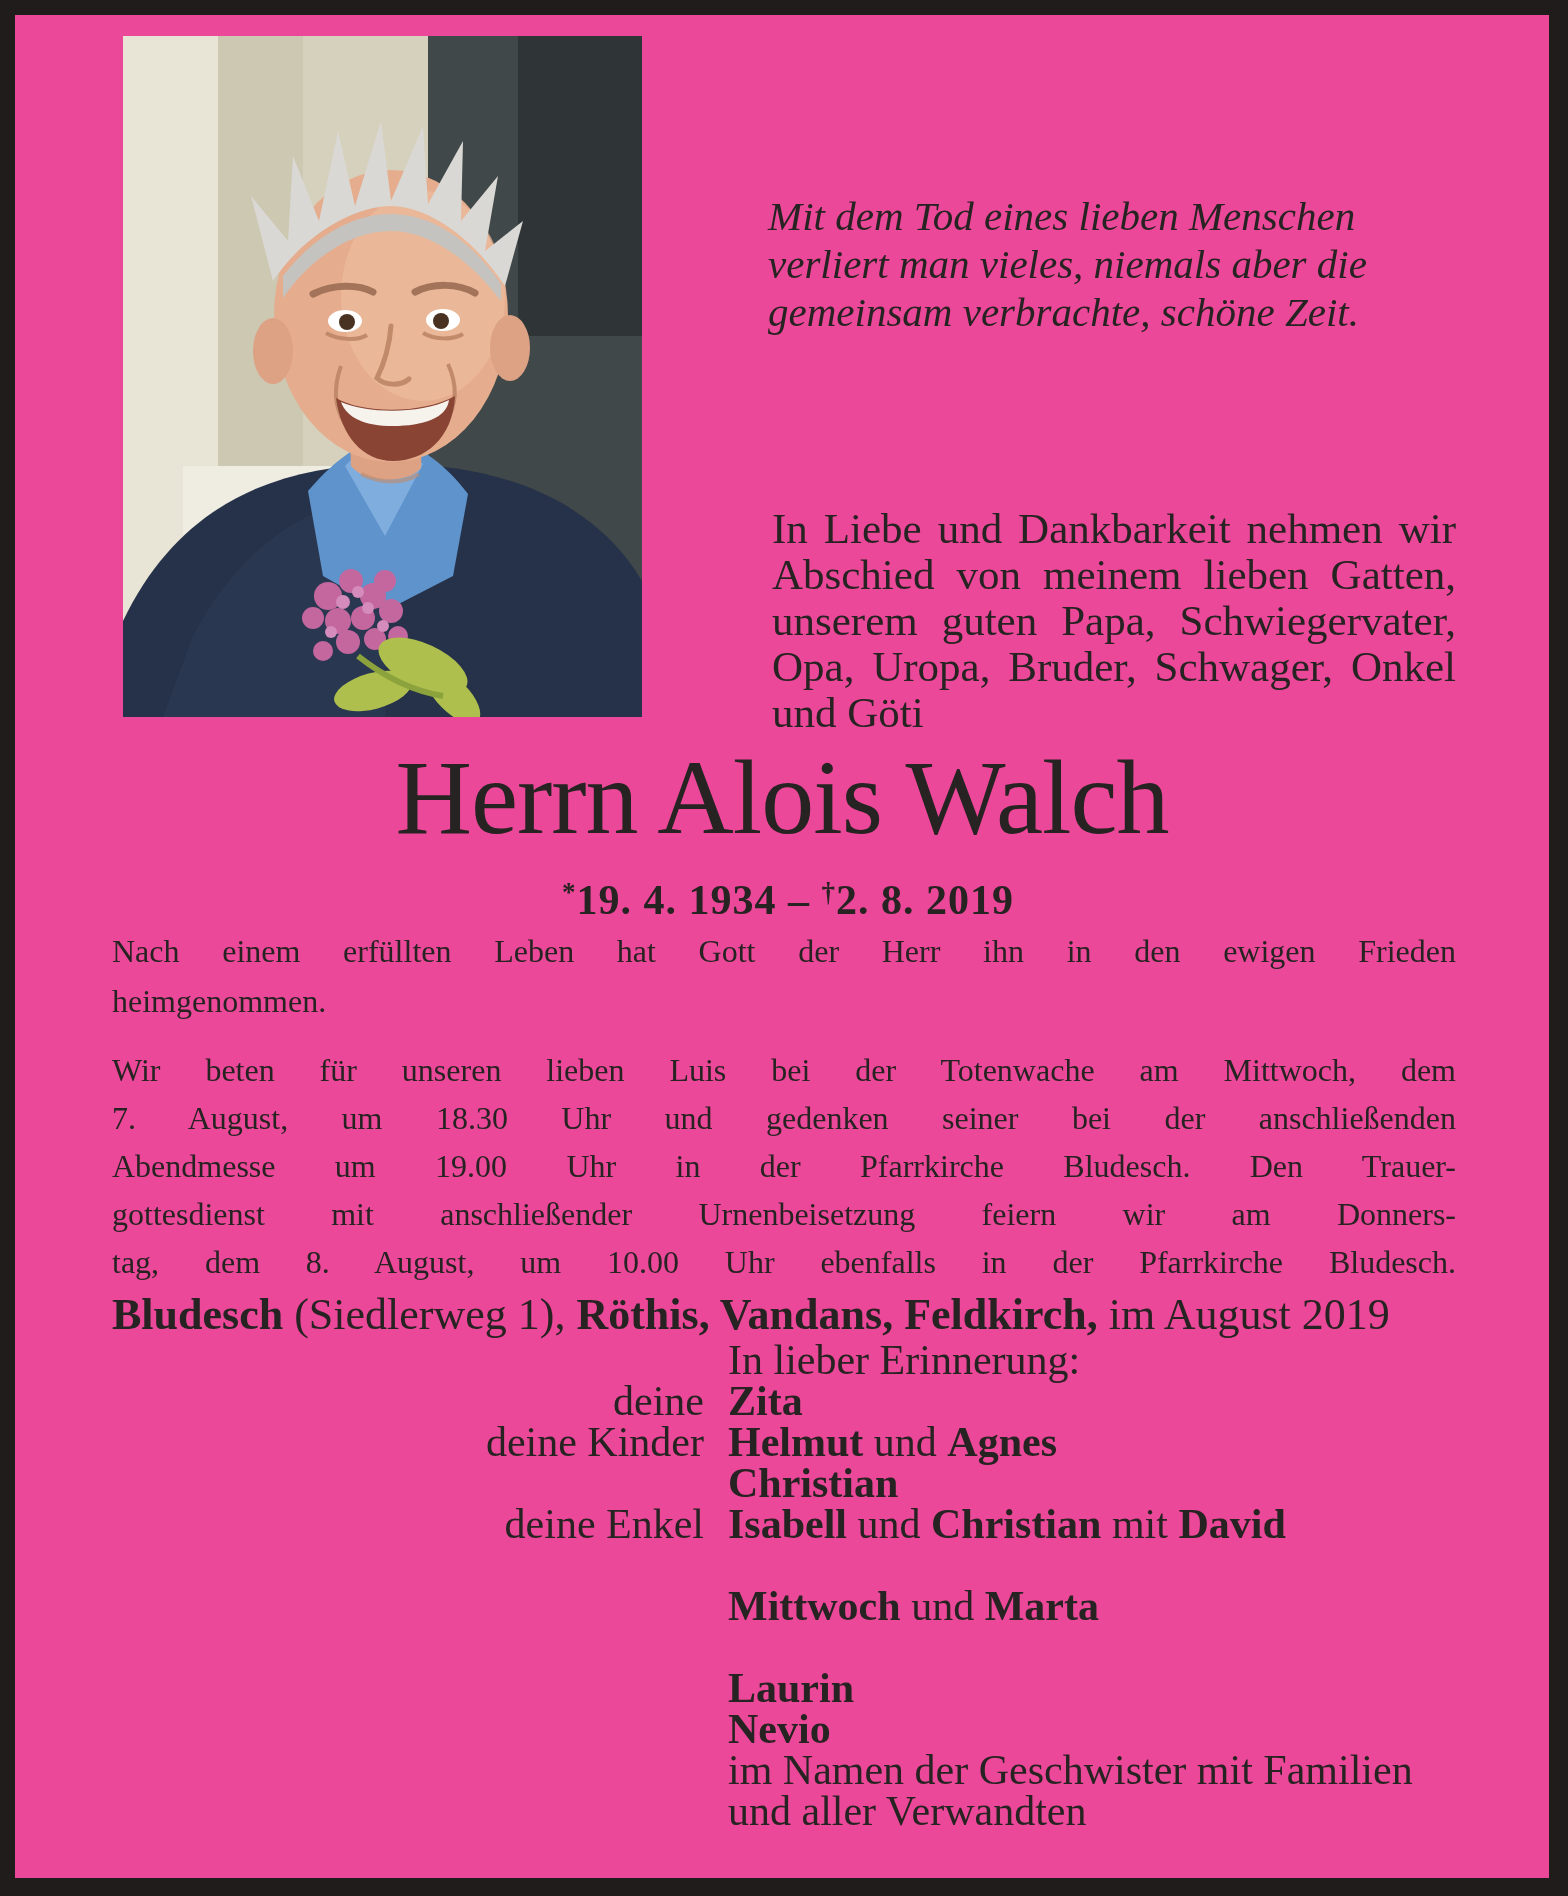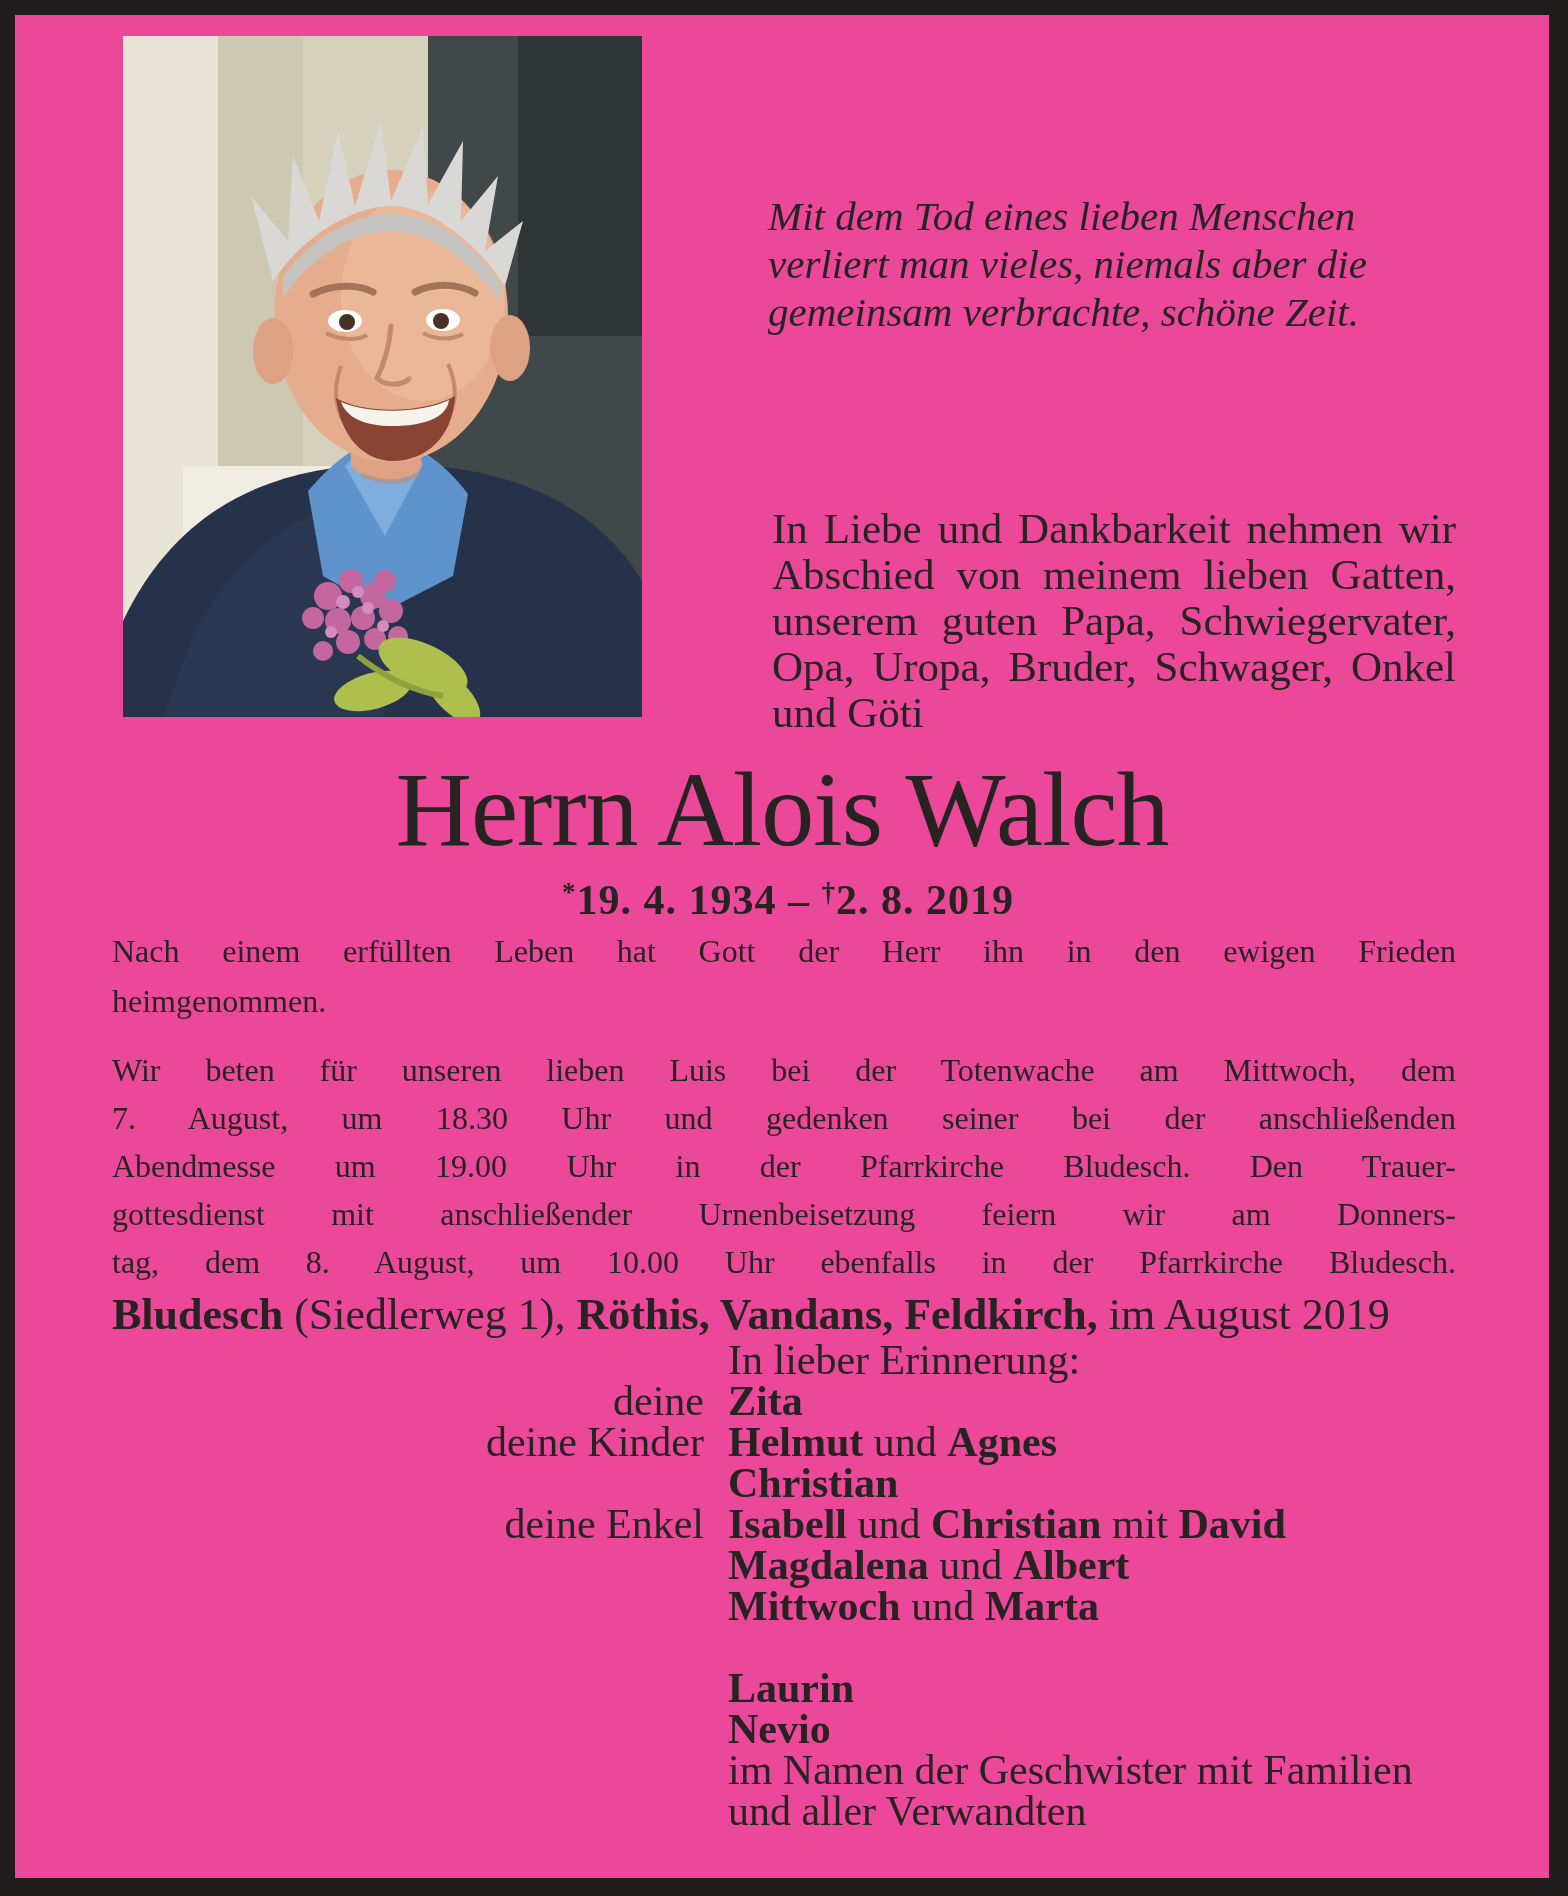--- a/index.html
+++ b/index.html
@@ -21,21 +21,21 @@
     position:absolute;left:753px;top:177px;width:640px;
     font-style:italic;font-size:41px;line-height:48px;white-space:nowrap;
   }
   .intro{
     position:absolute;left:757px;top:491px;width:684px;
     font-size:43px;line-height:46px;
   }
   .jline{text-align:justify;text-align-last:justify;}
   .plainline{text-align:left;}
   .name{
-    position:absolute;left:0;right:0;top:727px;margin:12px;
+    position:absolute;left:0;right:0;top:727px;margin:0;
     text-align:center;font-size:106px;font-weight:400;line-height:1.05;
     letter-spacing:-1px;
   }
   .dates{
     position:absolute;left:12px;right:0;top:861px;
     text-align:center;font-size:42px;font-weight:700;letter-spacing:1px;
   }
   .dates .sym{font-size:27px;vertical-align:13px;font-weight:700;}
   .para{
     position:absolute;left:97px;width:1344px;font-size:32px;
@@ -188,21 +188,20 @@
       <div class="mrow">
         <div class="mlabel"></div>
         <div class="mnames"><span class="b">Christian</span></div>
       </div>
       <div class="mrow">
         <div class="mlabel">deine Enkel</div>
         <div class="mnames"><span class="b">Isabell</span><span> und </span><span class="b">Christian</span><span> mit </span><span class="b">David</span></div>
       </div>
       <div class="mrow">
         <div class="mlabel"></div>
-        <div class="mnames"><span class="b">Magdalena</span><span> und </span><span class="b">Albert</span></div>
       </div>
       <div class="mrow">
         <div class="mlabel"></div>
         <div class="mnames"><span class="b">Mittwoch</span><span> und </span><span class="b">Marta</span></div>
       </div>
       <div class="mrow">
         <div class="mlabel"></div>
       </div>
       <div class="mrow">
         <div class="mlabel"></div>

